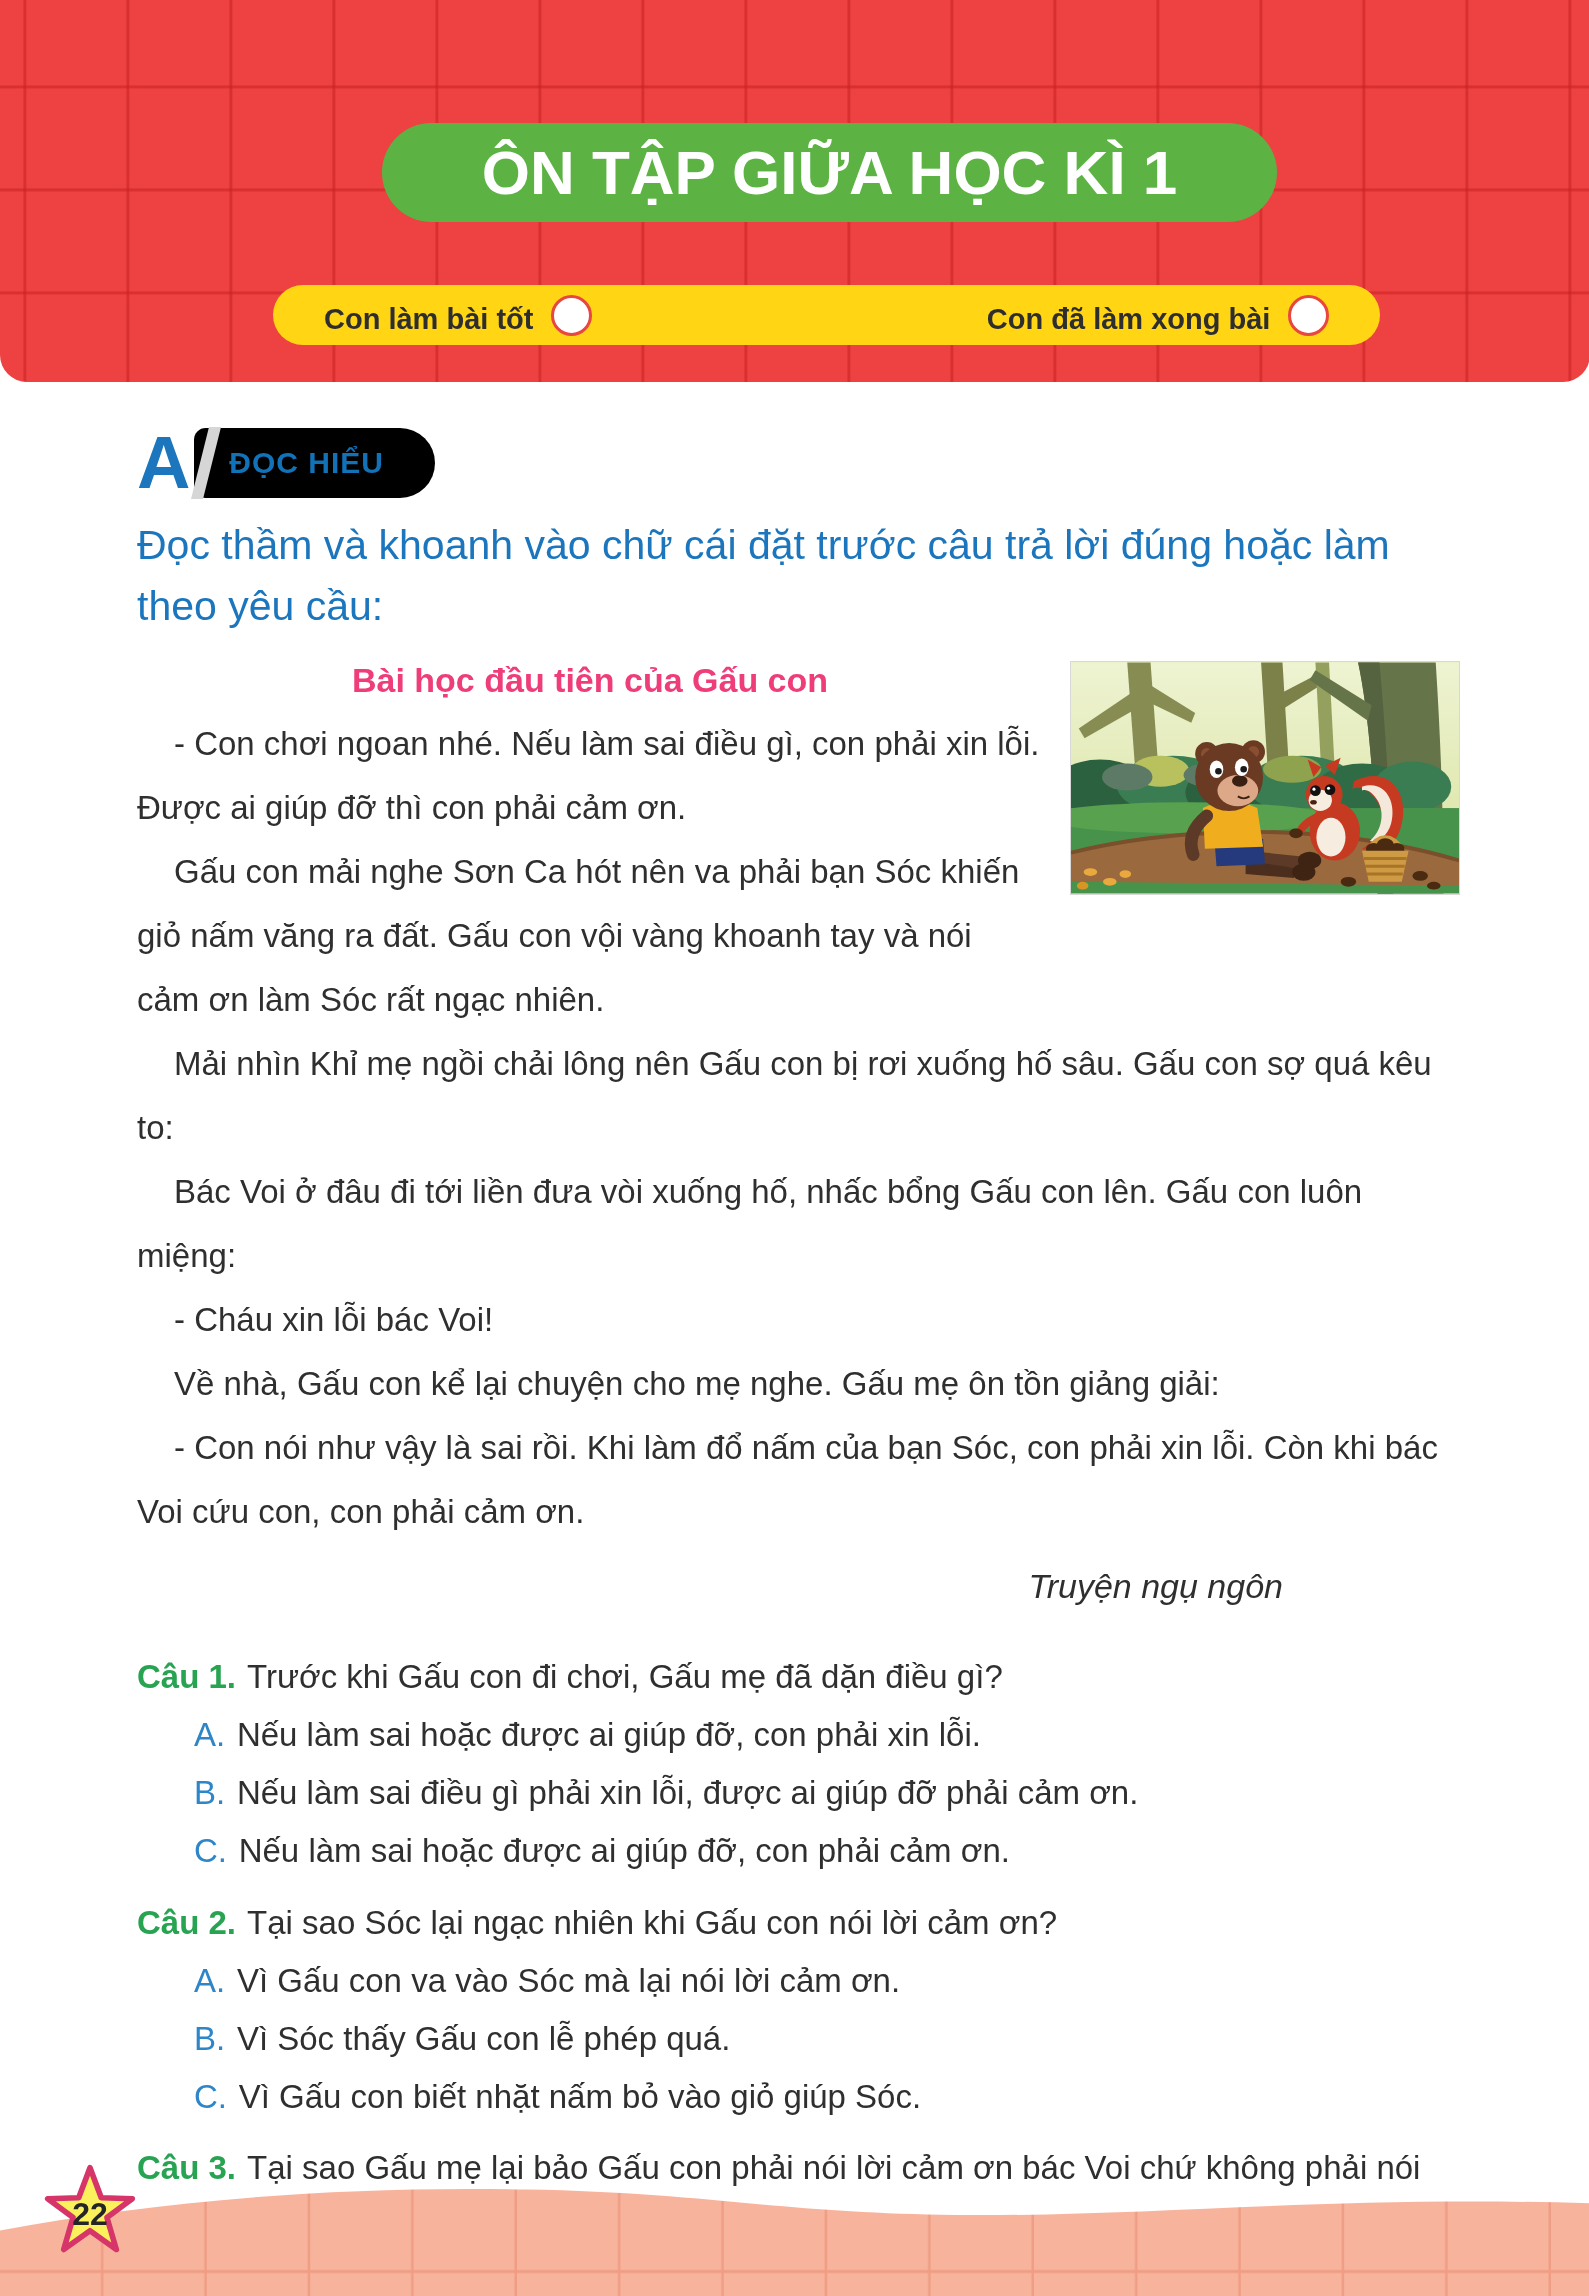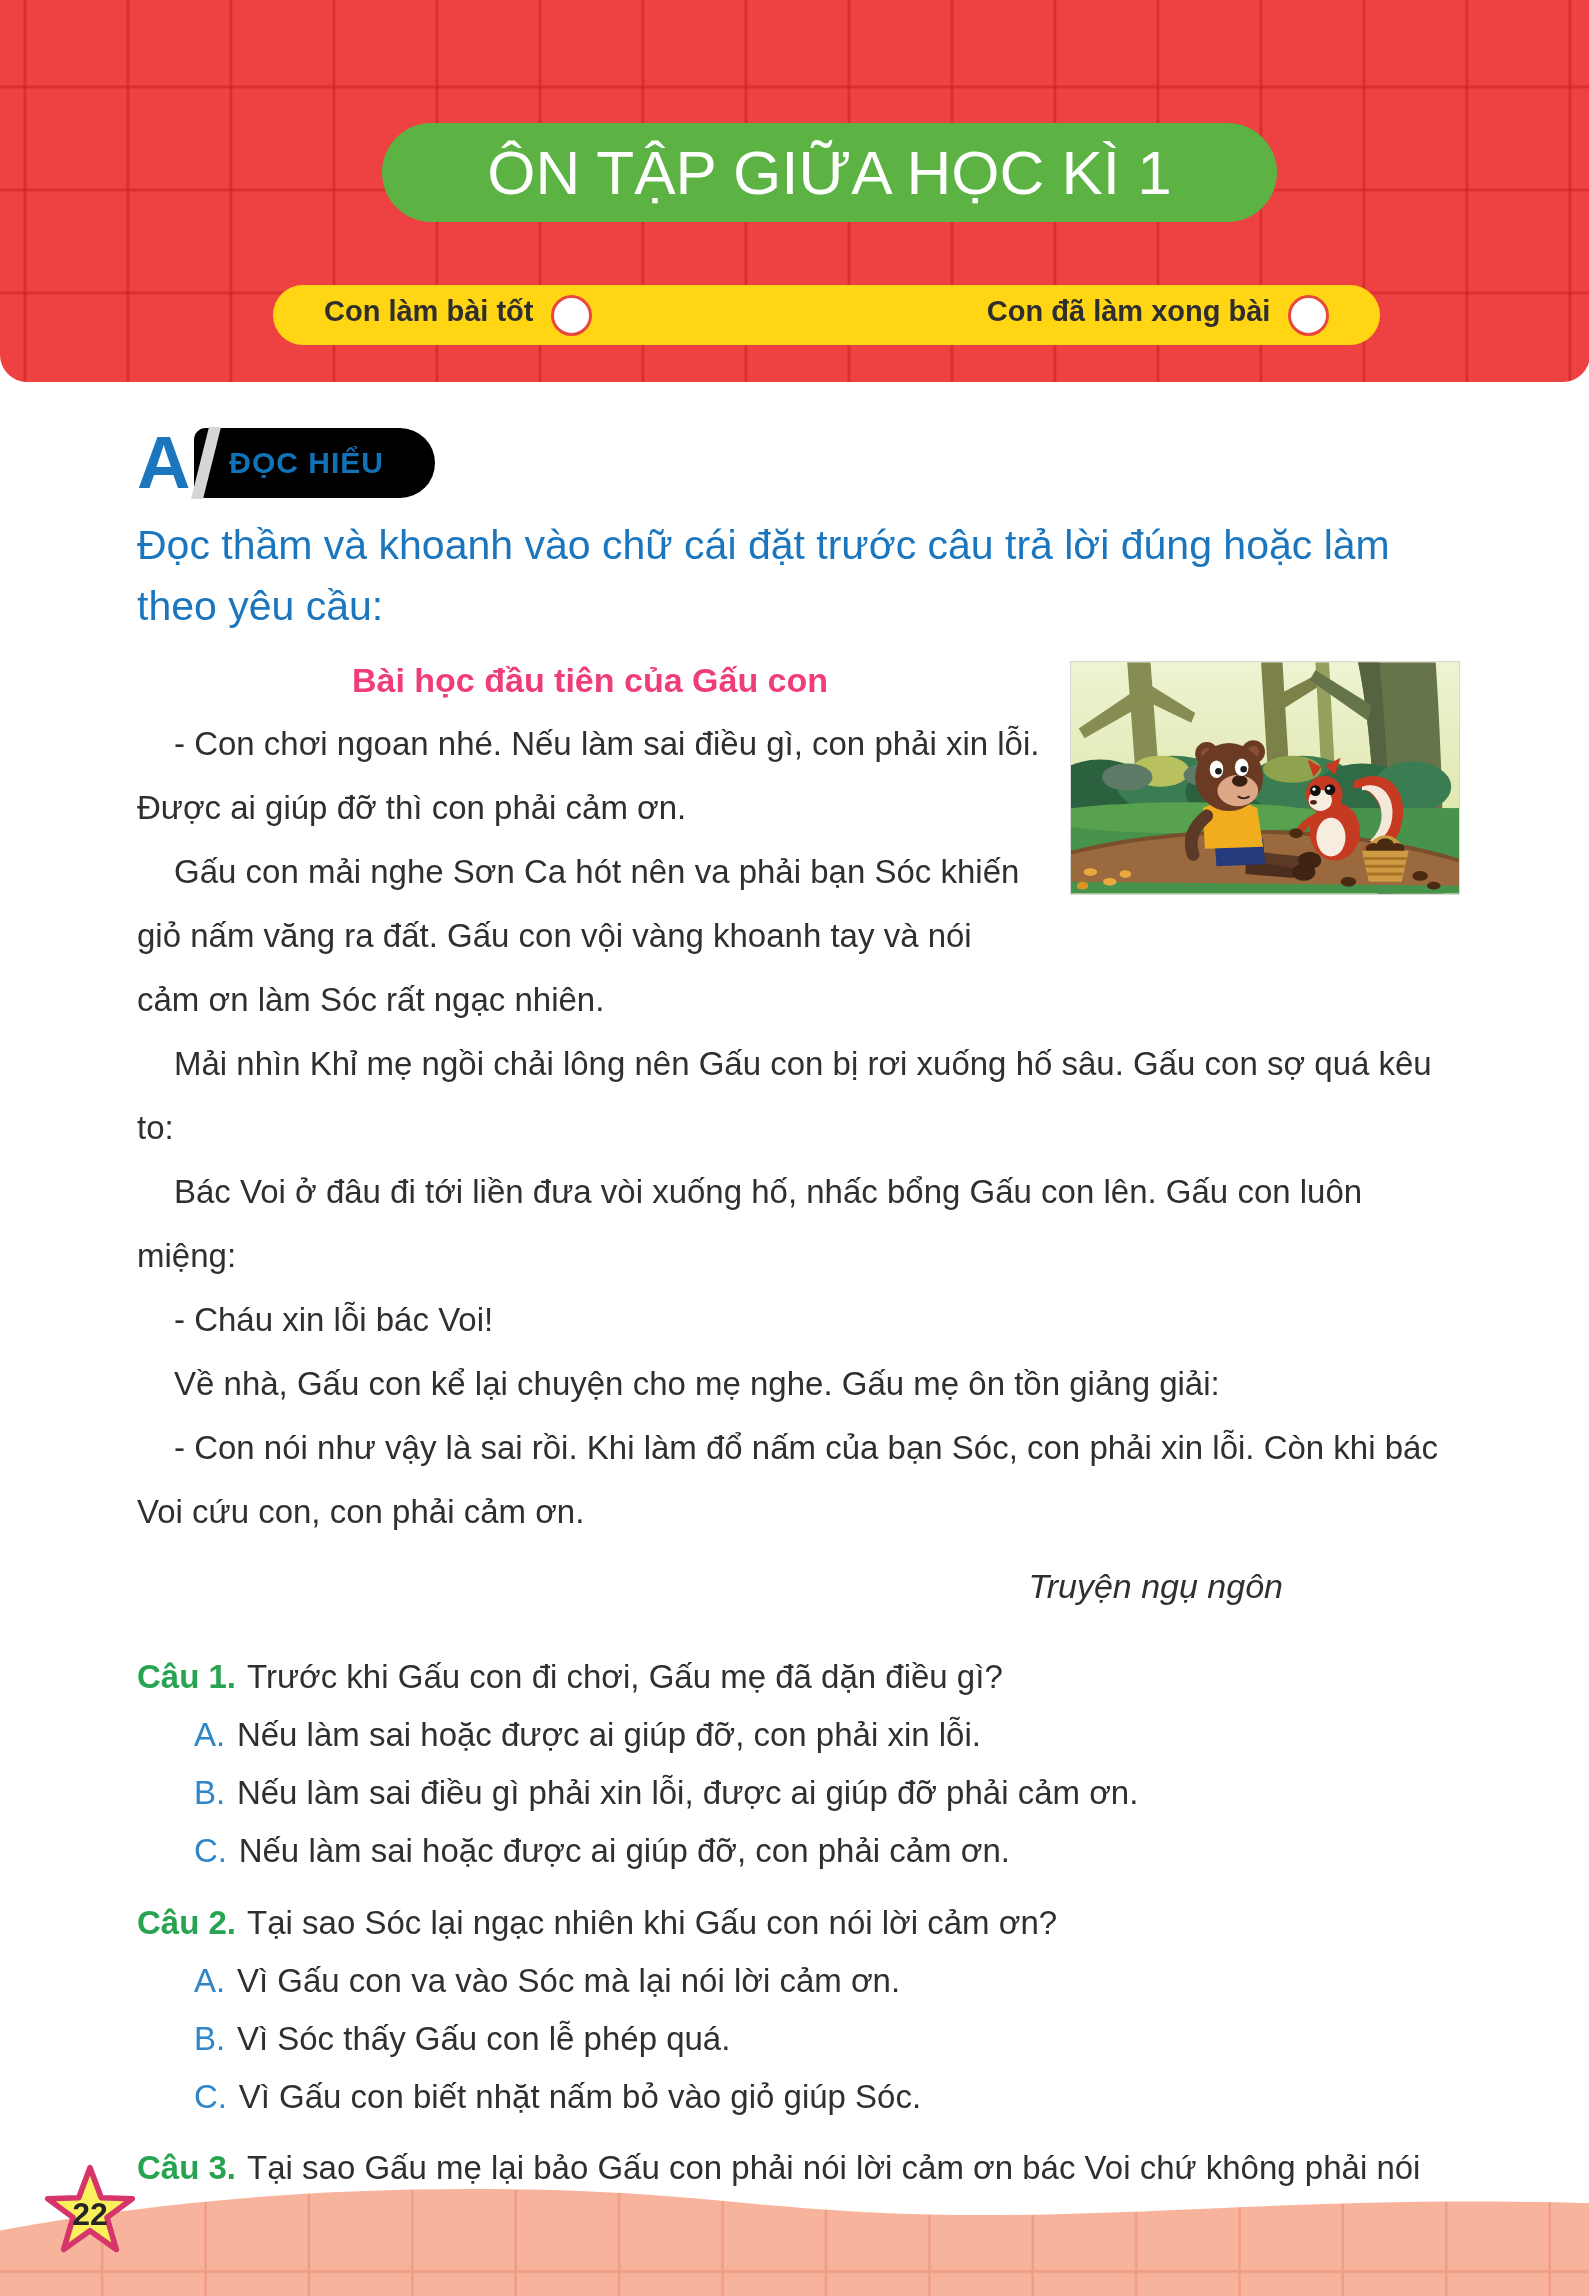--- a/index.html
+++ b/index.html
@@ -19,31 +19,31 @@
     background-size:103px 103px;
     background-position:23.4px -17.6px;
     border-radius:0 0 27px 27px;
   }
   .banner{
     position:absolute;left:382px;top:123px;width:895px;height:99px;
     background:#5cb344;border-radius:51px;
     display:flex;align-items:center;justify-content:center;
   }
   .banner-title{
-    font-size:62px;font-weight:400;color:#ffffff;letter-spacing:0;
+    font-size:62px;font-weight:700;color:#ffffff;letter-spacing:0;
     white-space:nowrap;
     text-shadow:0 6.8px 0 #5cb344, 4.9px 5.9px 0 #5cb344, -4.9px 5.9px 0 #5cb344;
   }
   .check-bar{
     position:absolute;left:273px;top:285px;width:1107px;height:60px;
     background:#ffd514;border-radius:33px;
     display:flex;align-items:center;justify-content:space-between;
     padding:0 51px;box-sizing:border-box;
   }
-  .check-item{display:flex;align-items:flex-start;gap:17.6px;}
+  .check-item{display:flex;align-items:flex-end;gap:17.6px;}
   .check-label{font-size:29px;font-weight:700;color:#2e2e2e;white-space:nowrap;}
   .check-circle{
     width:41px;height:41px;border-radius:50%;
     background:#ffffff;border:3.9px solid #e8463f;box-sizing:border-box;flex:0 0 auto;
   }
   
   .content{
     position:absolute;top:382px;left:0;width:1590px;box-sizing:border-box;
     padding:39px 130px 0 137px;
   }

